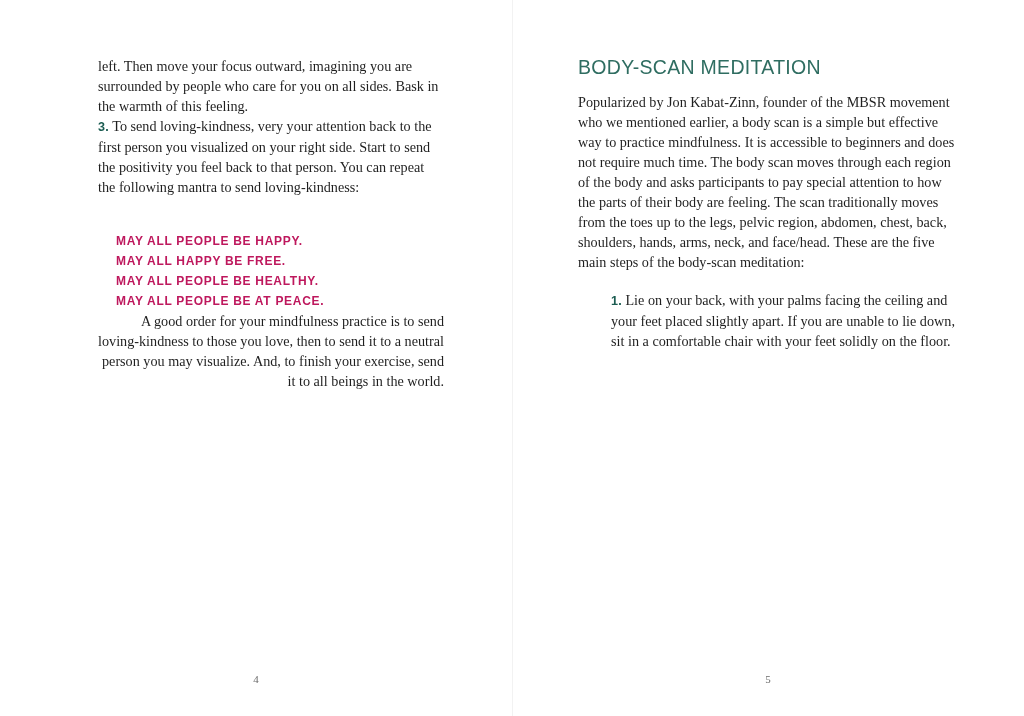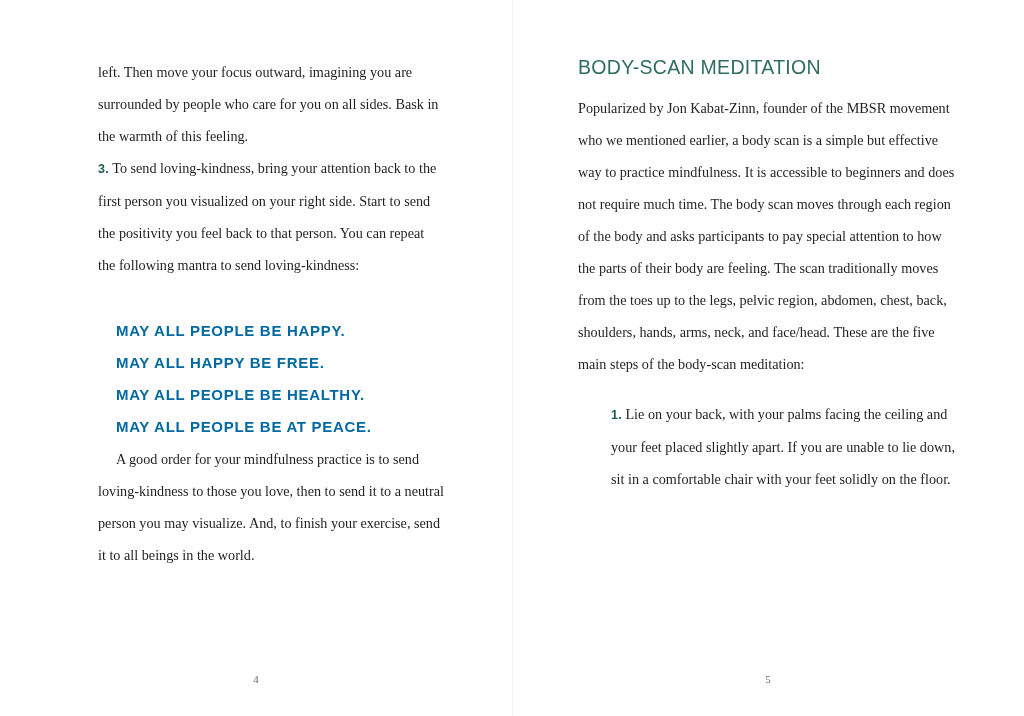--- a/index.html
+++ b/index.html
@@ -36,53 +36,54 @@
     position: absolute;
     left: 512px;
     top: 0;
     width: 1px;
     height: 716px;
     background: #f2f2f2;
   }
   p {
     margin: 0 0 0 0;
     font-size: 14.2px;
-    line-height: 32px;
+    line-height: 20px;
     color: #1f1f1f;
     text-align: left;
   }
   .body-col p + p {
     margin-top: 0;
   }
   .para-indent {
     text-indent: 18px;
   }
   .numlist-item {
     margin-top: 12px;
   }
   .numlist-item .num {
     font-weight: bold;
     color: #1b5c51;
     font-family: "Liberation Sans", sans-serif;
     font-size: 12.6px;
     letter-spacing: .2px;
   }
   .mantra {
-    color: #0369a1;
+    color: #be185d;
     font-family: "Liberation Sans", sans-serif;
     font-weight: bold;
-    font-size: 15px;
+    font-size: 12px;
     letter-spacing: .7px;
     margin: 26px 0 0 18px;
   }
   .mantra.first {
     margin-top: 34px;
   }
   .after-mantras {
     margin-top: 30px;
+    text-align: right;
   }
   .chapter-title {
     font-family: "Liberation Sans", sans-serif;
     font-size: 19.5px;
     letter-spacing: .3px;
     color: #2f6d61;
     font-weight: 400;
     margin: 0 0 13px 0;
   }
   .right-list {
@@ -111,21 +112,21 @@
 </head>
 <body>
 
 <div class="spread">
 
   <div class="page page-left">
     <div class="body-col">
 
       <p>left. Then move your focus outward, imagining you are surrounded by people who care for you on all sides. Bask in the warmth of this feeling.</p>
 
-      <p class="numlist-item"><span class="num">3.</span> <span>To send loving-kindness, bring your attention back to the first person you visualized on your right side. Start to send the positivity you feel back to that person. You can repeat the following mantra to send loving-kindness:</span></p>
+      <p class="numlist-item"><span class="num">3.</span> <span>To send loving-kindness, very your attention back to the first person you visualized on your right side. Start to send the positivity you feel back to that person. You can repeat the following mantra to send loving-kindness:</span></p>
 
       <p class="mantra first">MAY ALL PEOPLE BE HAPPY.</p>
       <p class="mantra">MAY ALL HAPPY BE FREE.</p>
       <p class="mantra">MAY ALL PEOPLE BE HEALTHY.</p>
       <p class="mantra">MAY ALL PEOPLE BE AT PEACE.</p>
 
       <p class="para-indent after-mantras">A good order for your mindfulness practice is to send loving-kindness to those you love, then to send it to a neutral person you may visualize. And, to finish your exercise, send it to all beings in the world.</p>
 
     </div>
     <div class="folio">4</div>

